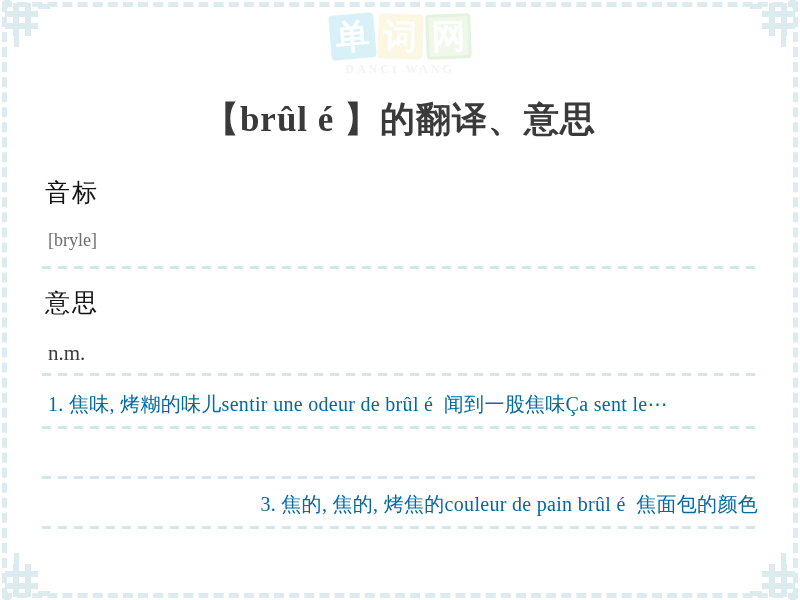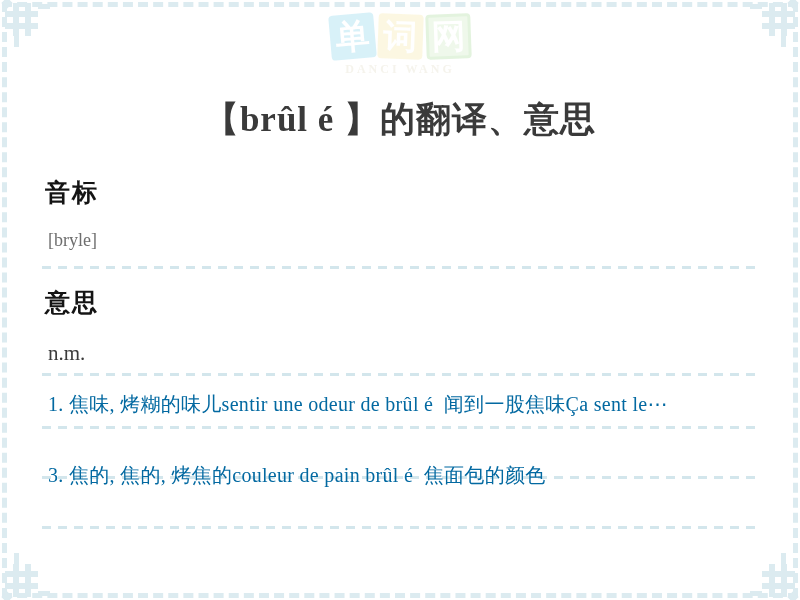--- a/index.html
+++ b/index.html
@@ -50,21 +50,21 @@
   .title{
     position:absolute;top:84px;left:0;right:0;
     text-align:center;
     font-size:35px;font-weight:bold;color:#3a3a3a;
     letter-spacing:1px;
     white-space:pre-wrap;
   }
 
   .heading{
     position:absolute;left:45px;
-    font-size:25px;font-weight:bold;color:#141414;
+    font-size:25px;font-weight:normal;color:#141414;
     letter-spacing:2px;
   }
   .h-phonetic{top:176px;}
   .h-meaning{top:286px;}
 
   .phonetic-value{
     position:absolute;left:48px;top:230px;
     font-size:18px;color:#6e6e6e;
   }
   .pos{
@@ -83,21 +83,21 @@
   .sep5{top:526px;}
 
   .meaning-item{
     position:absolute;left:48px;right:42px;
     font-size:20px;color:#0369a1;
     white-space:pre-wrap;
     letter-spacing:0.3px;
   }
   .m1{top:391px;}
   .m2{top:441px;}
-  .m3{top:462px;}
+  .m3{top:491px;text-align:right;}
 </style>
 </head>
 <body>
 
 <div class="page">
 
   <div class="frame"></div>
 
   <svg class="ornament tl" viewBox="0 0 50 50">
     <g fill="#dcebf0">

